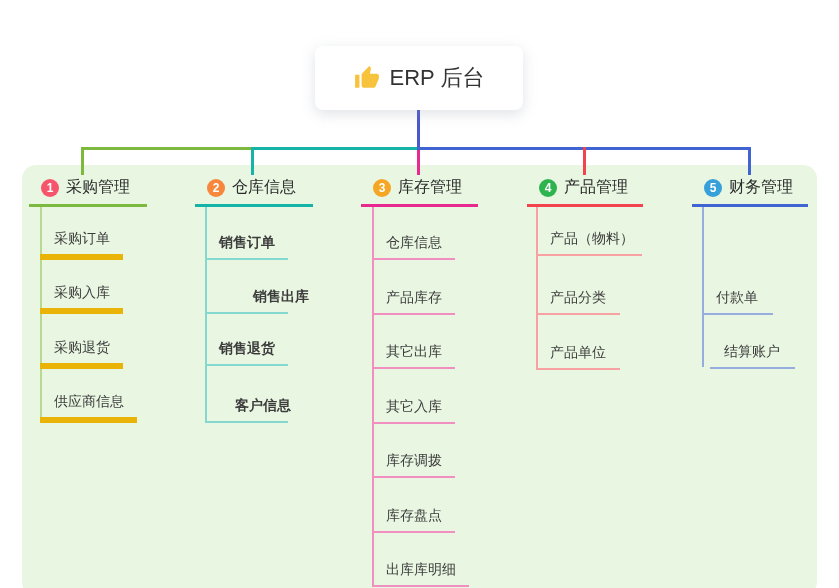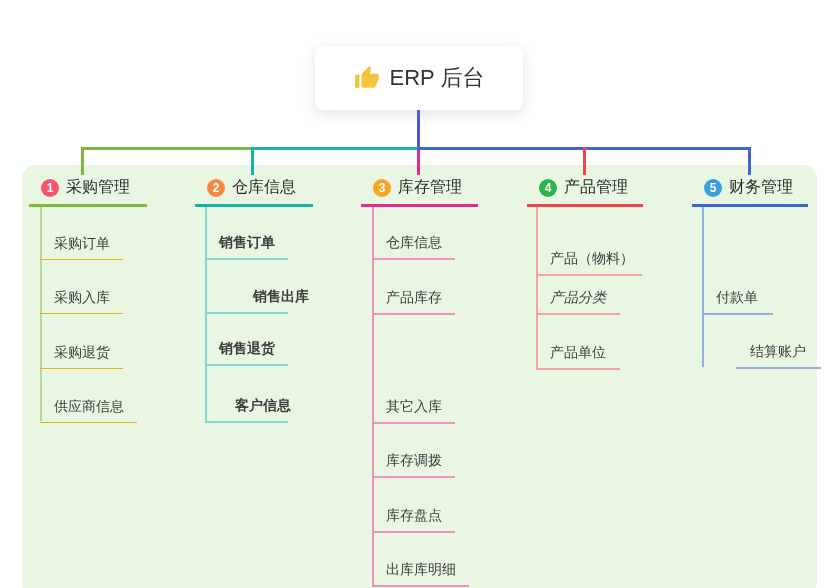--- a/index.html
+++ b/index.html
@@ -39,21 +39,21 @@
   .bb-c5{border-bottom:3px solid #4064d1;}
   .badge{width:18px;height:18px;border-radius:50%;flex:0 0 18px;
     display:flex;align-items:center;justify-content:center;
     color:#fff;font-size:12px;font-weight:bold;}
   .bd1{background:#f5566c;} .bd2{background:#f6873d;} .bd3{background:#f5a623;}
   .bd4{background:#2eb44e;} .bd5{background:#379fd9;}
   
   .child{position:absolute;height:34px;box-sizing:border-box;
     display:flex;align-items:flex-end;padding:0 0 6px 14px;
     font-size:14px;color:#3c3c3c;white-space:nowrap;}
-  .cb-l1{border-bottom:1px solid #eab308;}
+  .cb-l1{border-bottom:6px solid #eab308;}
   .cb-l2{border-bottom:2px solid #84d8cf;font-weight:bold;}
   .cb-l3{border-bottom:2px solid #f08fc0;align-items:flex-end;}
   .cb-l4{border-bottom:2px solid #f7a1a3;}
   .cb-l5{border-bottom:2px solid #96ade0;}
   .trunk{width:2px;position:absolute;}
 </style>
 </head>
 <body>
 
 <div id="canvas">
@@ -117,53 +117,56 @@
     <span class="badge bd3">3</span>
     <span>库存管理</span>
   </div>
   <div class="trunk bg-l3" style="left:372px;top:179px;height:378px;"></div>
   <div class="child cb-l3" style="left:372px;top:198px;width:83px;">
       <span>仓库信息</span>
     </div>
   <div class="child cb-l3" style="left:372px;top:253px;width:83px;">
       <span>产品库存</span>
     </div>
+  <div class="child cb-l3" style="left:372px;top:307px;width:83px;">
+      <span>其它出库</span>
+    </div>
   <div class="child cb-l3" style="left:372px;top:362px;width:83px;">
       <span>其它入库</span>
     </div>
   <div class="child cb-l3" style="left:372px;top:416px;width:83px;">
       <span>库存调拨</span>
     </div>
   <div class="child cb-l3" style="left:372px;top:471px;width:83px;">
       <span>库存盘点</span>
     </div>
   <div class="child cb-l3" style="left:372px;top:525px;width:97px;">
       <span>出库库明细</span>
     </div>
 
   <div class="branch bb-c4" style="left:527px;width:116px;">
     <span class="badge bd4">4</span>
     <span>产品管理</span>
   </div>
   <div class="trunk bg-l4" style="left:536px;top:179px;height:161px;"></div>
-  <div class="child cb-l4" style="left:536px;top:214px;width:106px;">
+  <div class="child cb-l4" style="left:536px;top:194px;width:106px;">
       <span>产品（物料）</span>
     </div>
-  <div class="child cb-l4" style="left:536px;top:253px;width:84px;font-style:italic;">
+  <div class="child cb-l4" style="left:536px;top:253px;width:84px;">
       <span>产品分类</span>
     </div>
   <div class="child cb-l4" style="left:536px;top:308px;width:84px;">
       <span>产品单位</span>
     </div>
 
   <div class="branch bb-c5" style="left:692px;width:116px;">
     <span class="badge bd5">5</span>
     <span>财务管理</span>
   </div>
   <div class="trunk bg-l5" style="left:702px;top:179px;height:160px;"></div>
   <div class="child cb-l5" style="left:702px;top:253px;width:71px;">
       <span>付款单</span>
     </div>
-  <div class="child cb-l5" style="left:736px;top:307px;width:85px;text-align:center;">
+  <div class="child cb-l5" style="left:710px;top:307px;width:85px;text-align:center;">
       <span>结算账户</span>
     </div>
 
 </div>
 
 </body></html>

